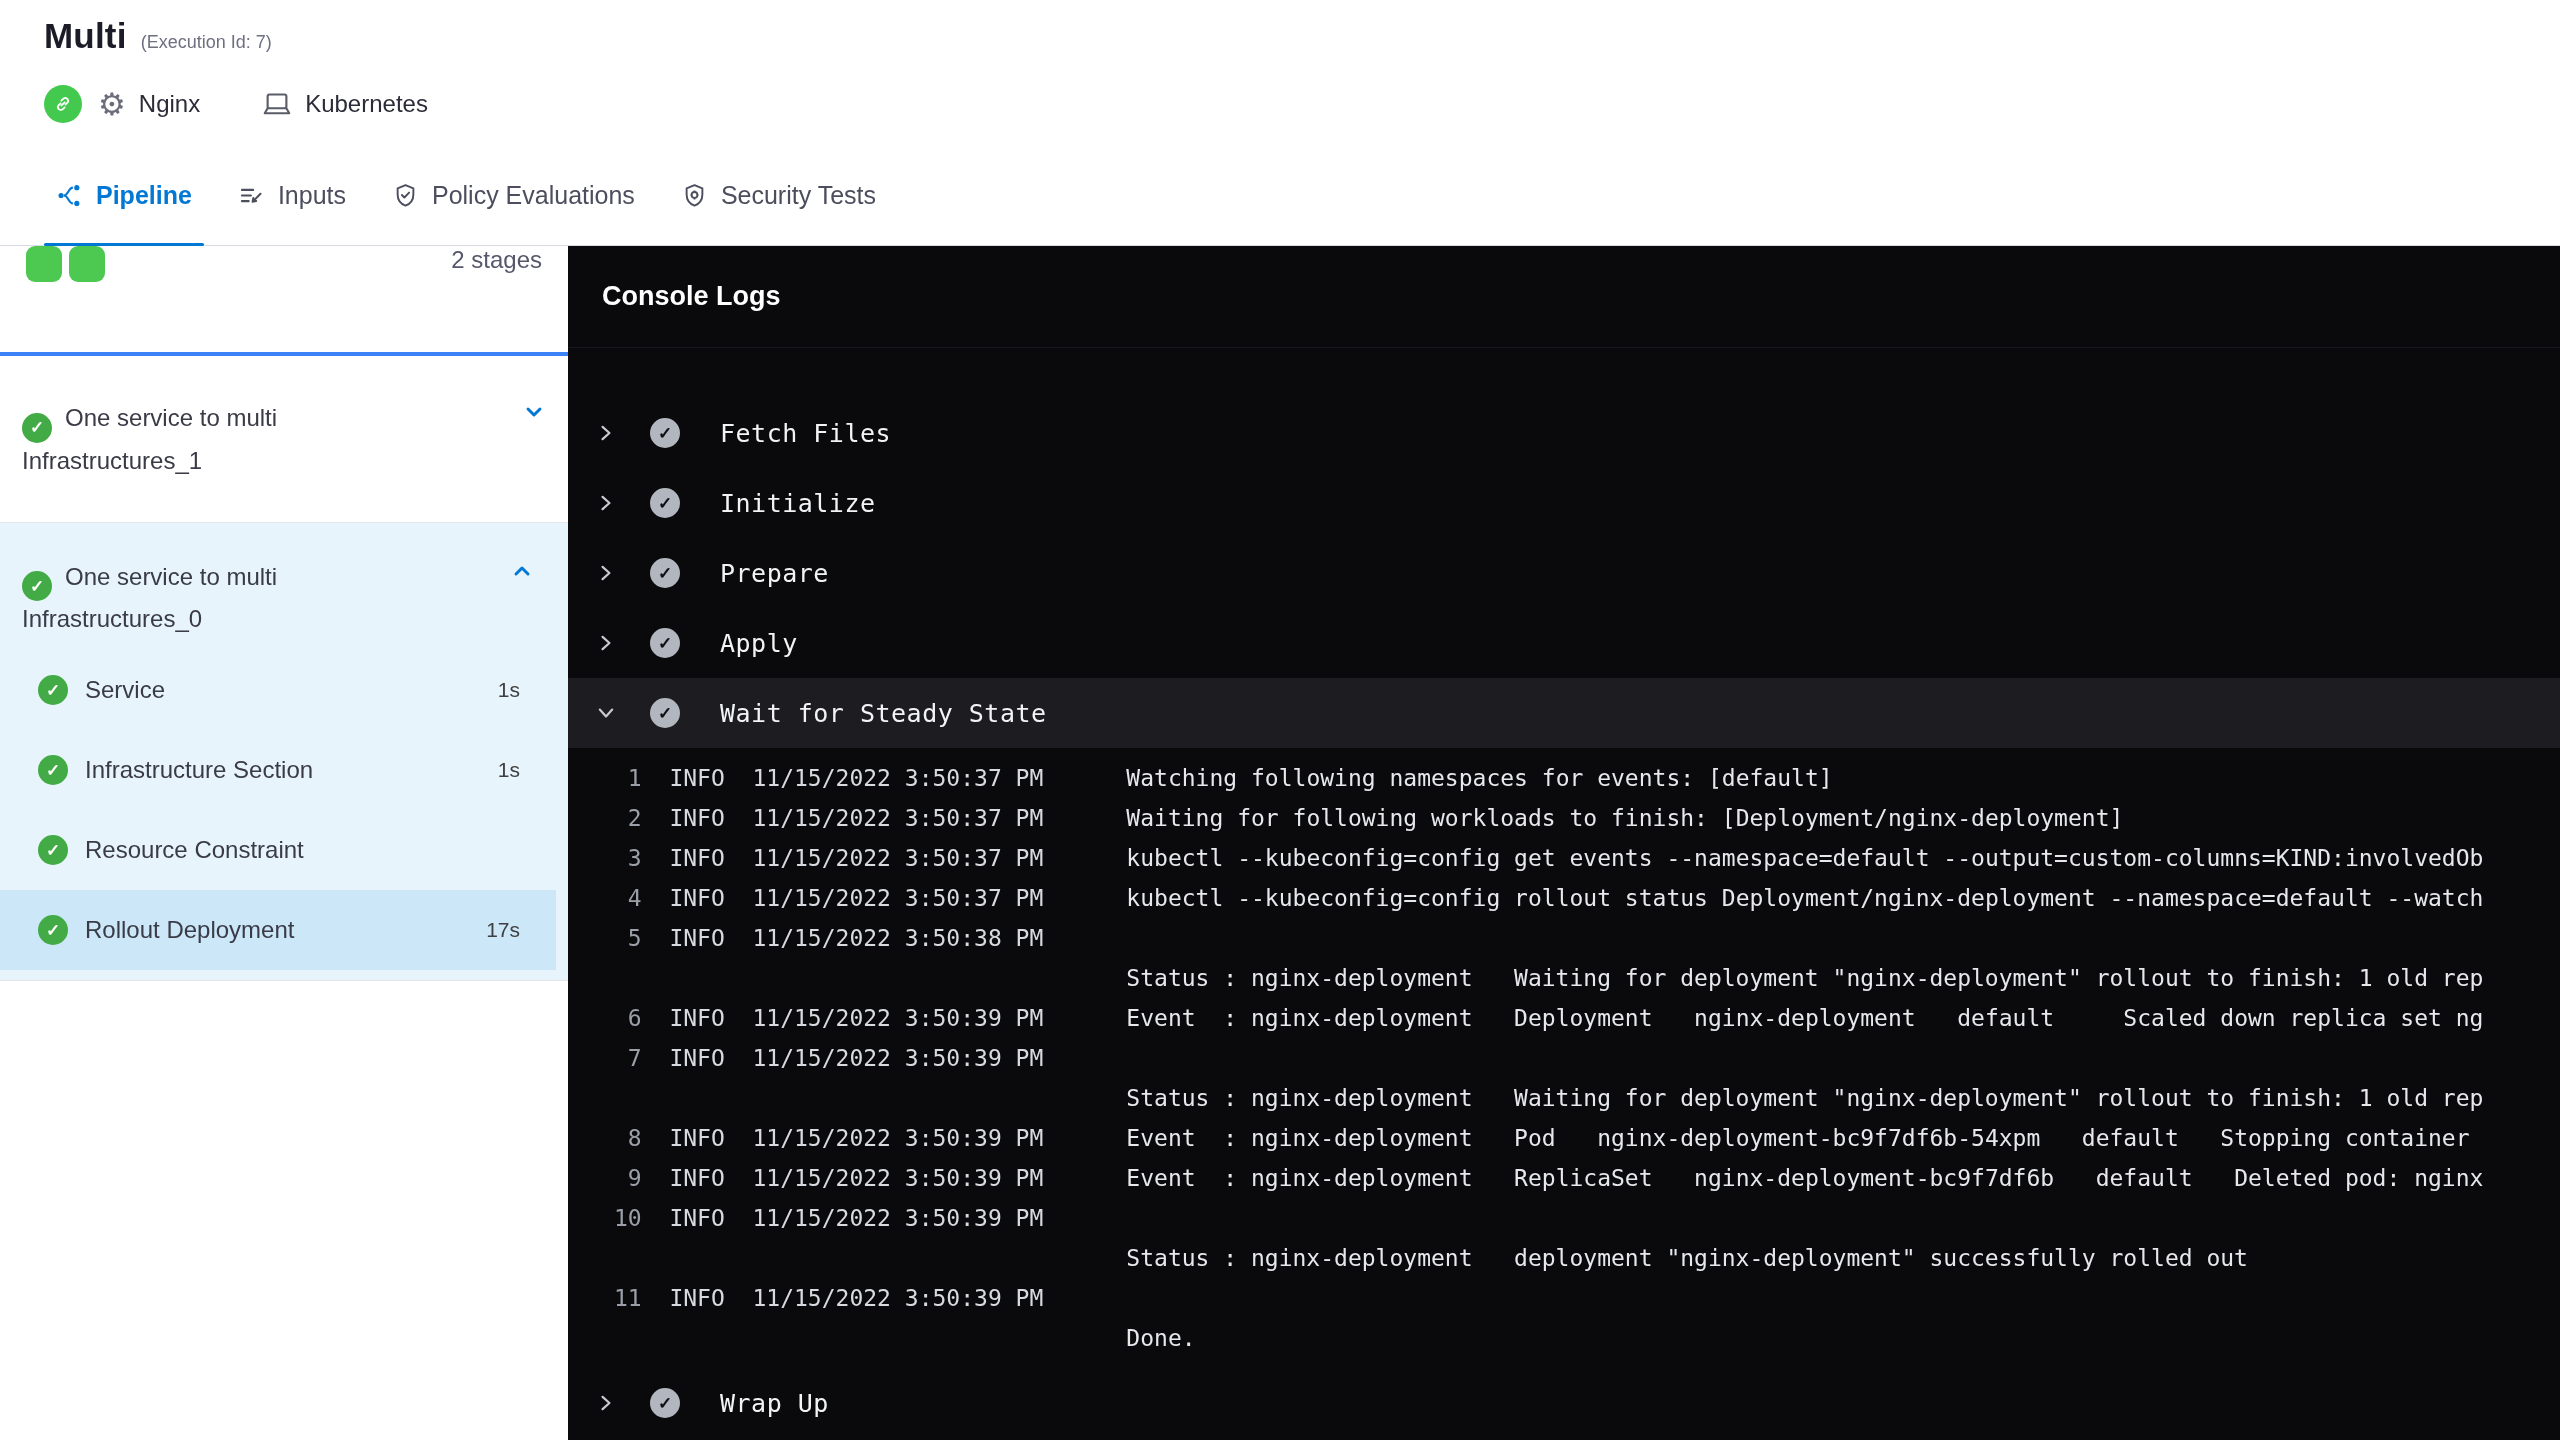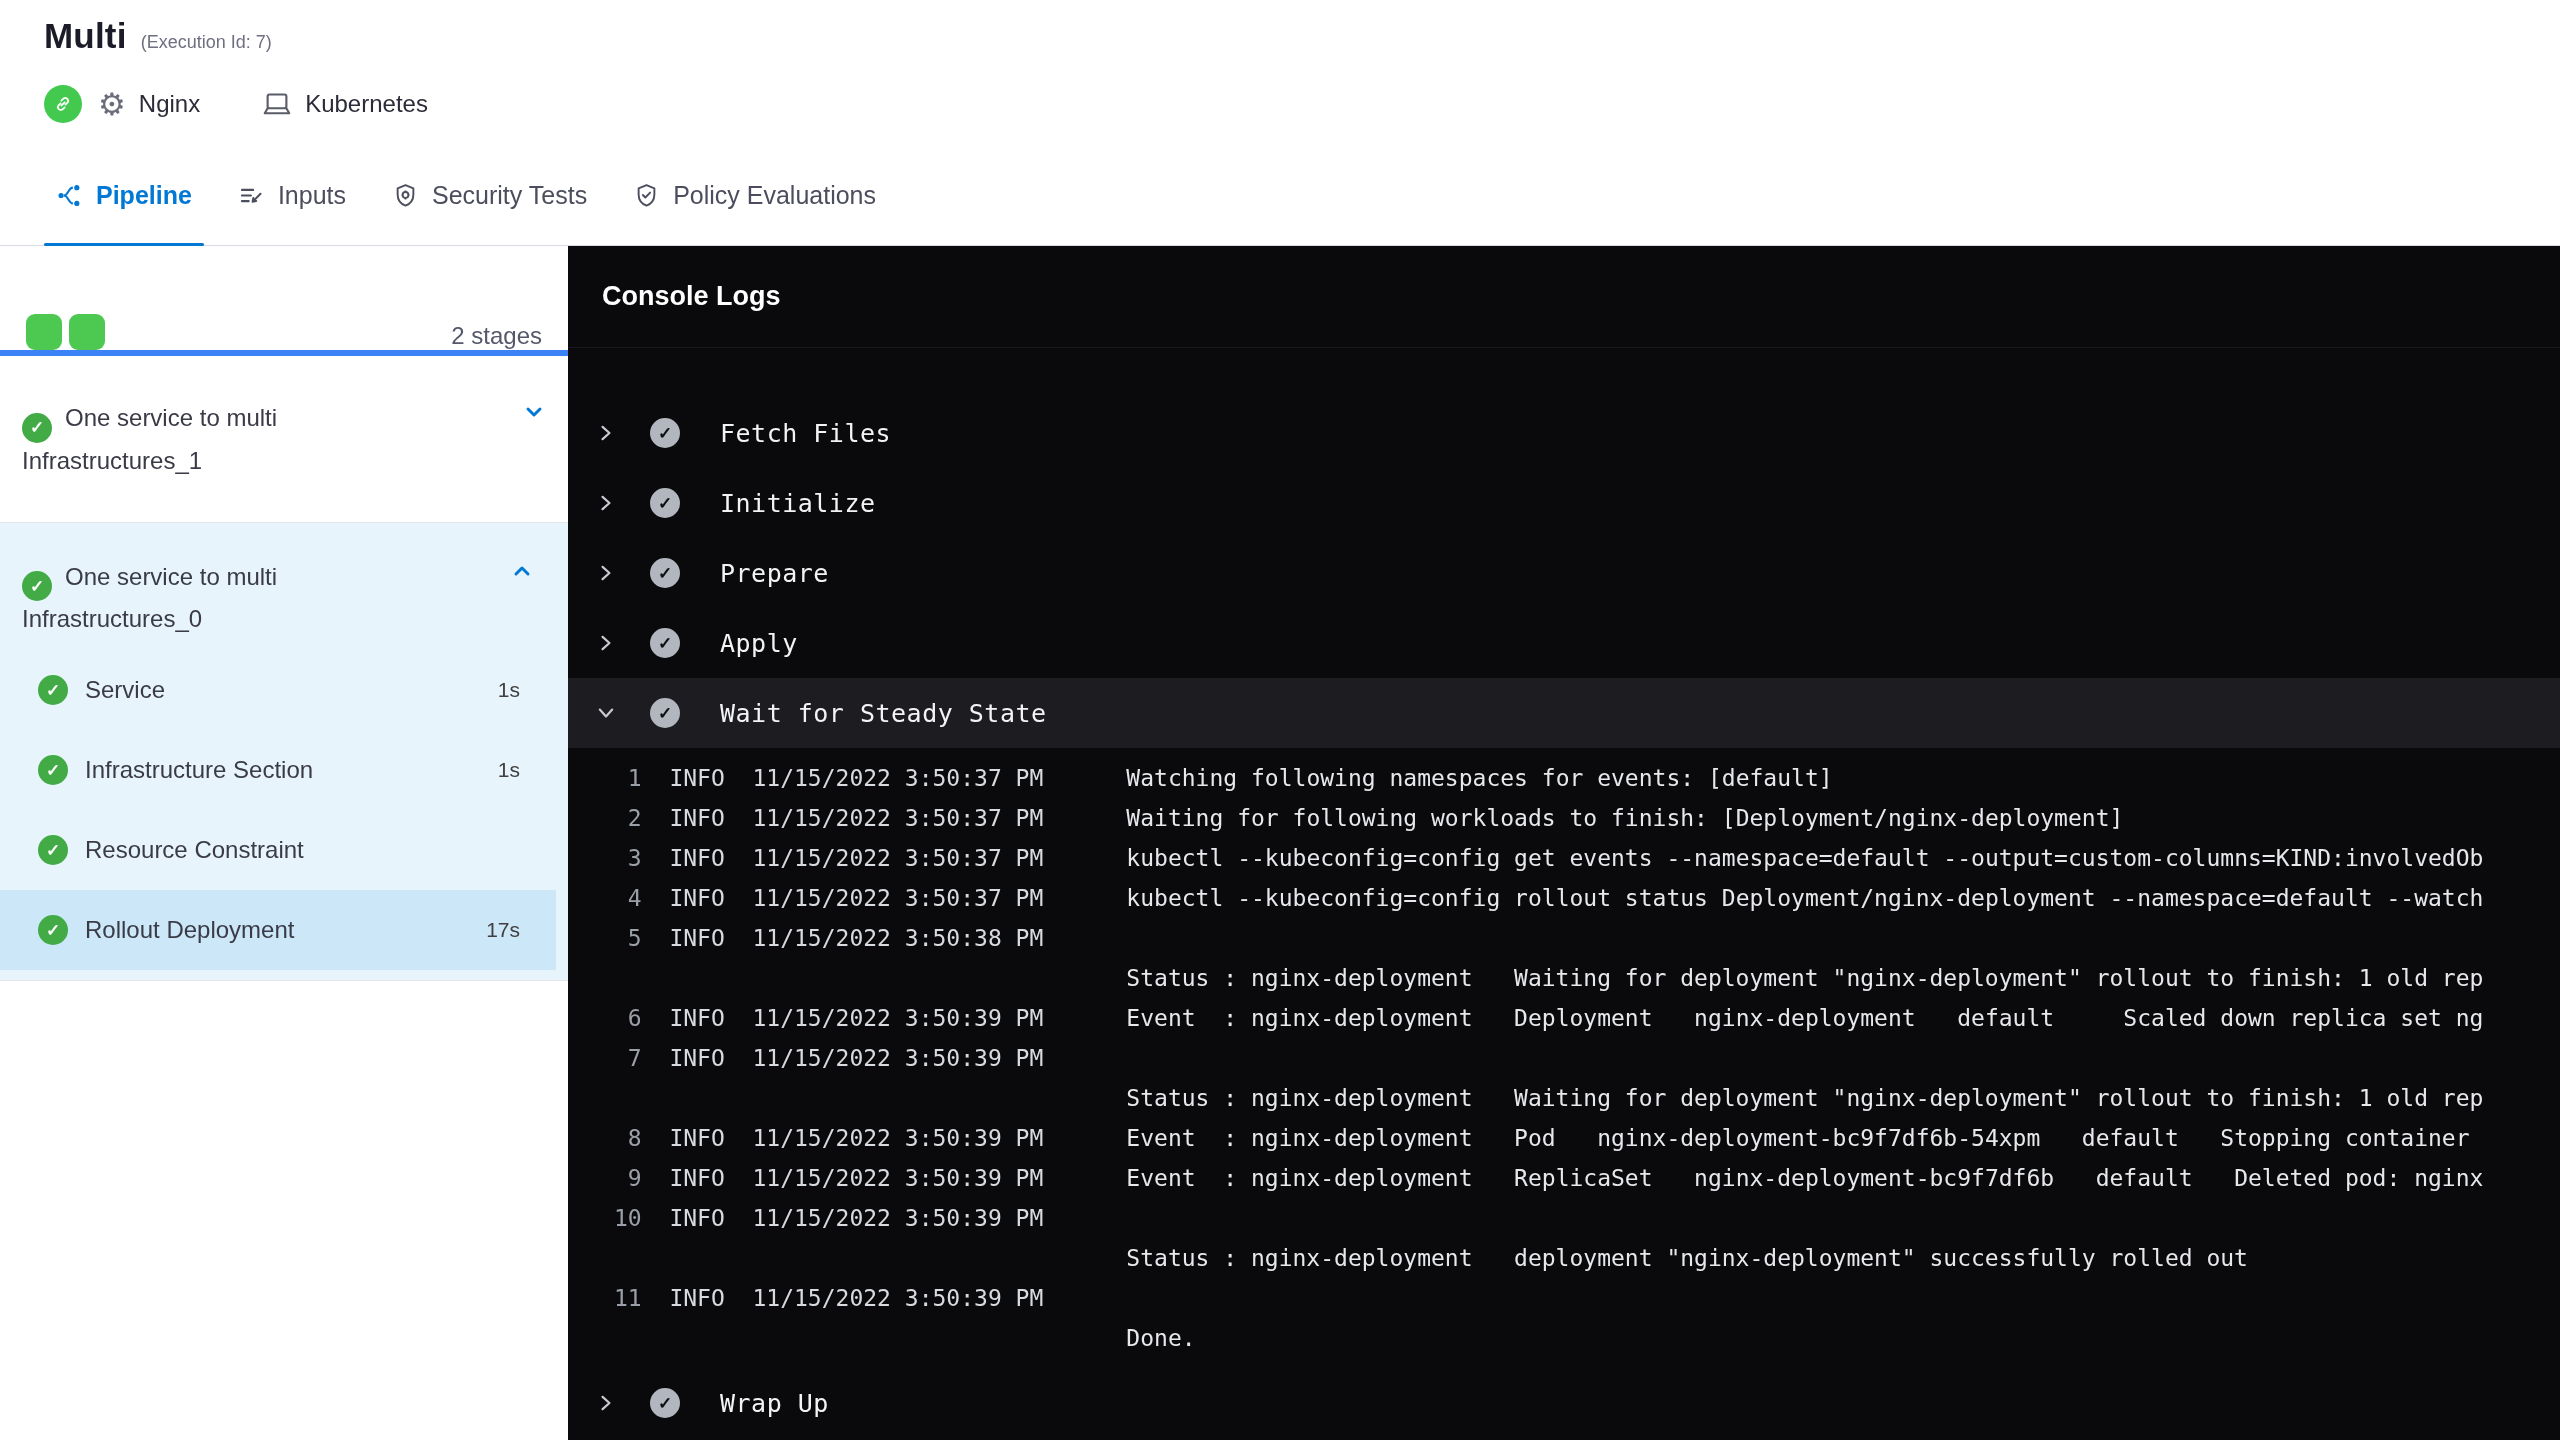--- a/index.html
+++ b/index.html
@@ -32,22 +32,22 @@
   .tab.active { color: #0278d5; font-weight: 700; }
   .tab.active::after { content: ""; position: absolute; left: 4px; right: 4px; bottom: -1px;
     height: 3px; background: #0278d5; border-radius: 2px; }
   .tab svg { flex: none; }
 
   
   .content { display: flex; flex: 1; min-height: 0; }
 
   
   .sidebar { width: 568px; flex: none; background: #ffffff; display: flex; flex-direction: column; }
-  .side-summary { height: 110px; flex: none; display: flex; align-items: flex-end;
-    padding: 0 26px; border-bottom: 6px solid #3b82f6; }
+  .side-summary { height: 110px; flex: none; display: flex; align-items: flex-start;
+    padding: 0 26px; border-bottom: 4px solid #3b82f6; }
   .sq { width: 36px; height: 36px; border-radius: 9px; background: #4dc952; margin-right: 7px; }
   .stage-count { margin-left: auto; font-size: 24px; color: #55576a; }
 
   .stage-block { padding: 44px 22px; border-bottom: 1px solid #e4e6ec; }
   .stage-head { display: flex; align-items: flex-start; }
   .stage-name-wrap { width: 340px; font-size: 24px; color: #3a3b47; line-height: 35px; }
   .gcheck { display: inline-flex; width: 30px; height: 30px; border-radius: 50%;
     background: #42ab45; color: #fff; align-items: center; justify-content: center;
     font-size: 17px; font-weight: 700; flex: none; }
   .stage-name-wrap .gcheck { vertical-align: -7px; margin-right: 13px; }
@@ -124,31 +124,31 @@
   <div class="tab">
     <svg width="27" height="27" viewBox="0 0 24 24">
       <path d="M3.5 7 h10 M3.5 12 h8 M3.5 17 h6" stroke="#4c4e5e" stroke-width="1.8" fill="none" stroke-linecap="round"></path>
       <path d="M13 17.5 L20 10.5 M13 17.5 l3.2 -0.6 M13 17.5 l0.6 -3.2" stroke="#4c4e5e" stroke-width="1.8" fill="none" stroke-linecap="round" stroke-linejoin="round"></path>
     </svg>
     <span>Inputs</span>
   </div>
   <div class="tab">
     <svg width="27" height="27" viewBox="0 0 24 24">
       <path d="M12 2.8 L19 5.6 V11 C19 15.8 16.2 19.3 12 21 C7.8 19.3 5 15.8 5 11 V5.6 Z" stroke="#4c4e5e" stroke-width="1.7" fill="none" stroke-linejoin="round"></path>
+      <path d="M8.8 11.6 l2.2 2.2 l4.2 -4.4" stroke="#4c4e5e" stroke-width="1.7" fill="none" stroke-linecap="round" stroke-linejoin="round"></path>
+    </svg>
+    <span>Policy Evaluations</span>
+  </div>
+  <div class="tab">
+    <svg width="27" height="27" viewBox="0 0 24 24">
+      <path d="M12 2.8 L19 5.6 V11 C19 15.8 16.2 19.3 12 21 C7.8 19.3 5 15.8 5 11 V5.6 Z" stroke="#4c4e5e" stroke-width="1.7" fill="none" stroke-linejoin="round"></path>
       <circle cx="12" cy="11.5" r="2.6" stroke="#4c4e5e" stroke-width="1.6" fill="none"></circle>
       <path d="M12 7.6 v1.4 M12 14.1 v1.4 M8.6 11.5 h1.4 M14 11.5 h1.4" stroke="#4c4e5e" stroke-width="1.6"></path>
     </svg>
     <span>Security Tests</span>
-  </div>
-  <div class="tab">
-    <svg width="27" height="27" viewBox="0 0 24 24">
-      <path d="M12 2.8 L19 5.6 V11 C19 15.8 16.2 19.3 12 21 C7.8 19.3 5 15.8 5 11 V5.6 Z" stroke="#4c4e5e" stroke-width="1.7" fill="none" stroke-linejoin="round"></path>
-      <path d="M8.8 11.6 l2.2 2.2 l4.2 -4.4" stroke="#4c4e5e" stroke-width="1.7" fill="none" stroke-linecap="round" stroke-linejoin="round"></path>
-    </svg>
-    <span>Policy Evaluations</span>
   </div>
 </div>
 
 <div class="content">
 
   <div class="sidebar">
     <div class="side-summary">
       <span class="sq"></span>
       <span class="sq"></span>
       <span class="stage-count">2 stages</span>

